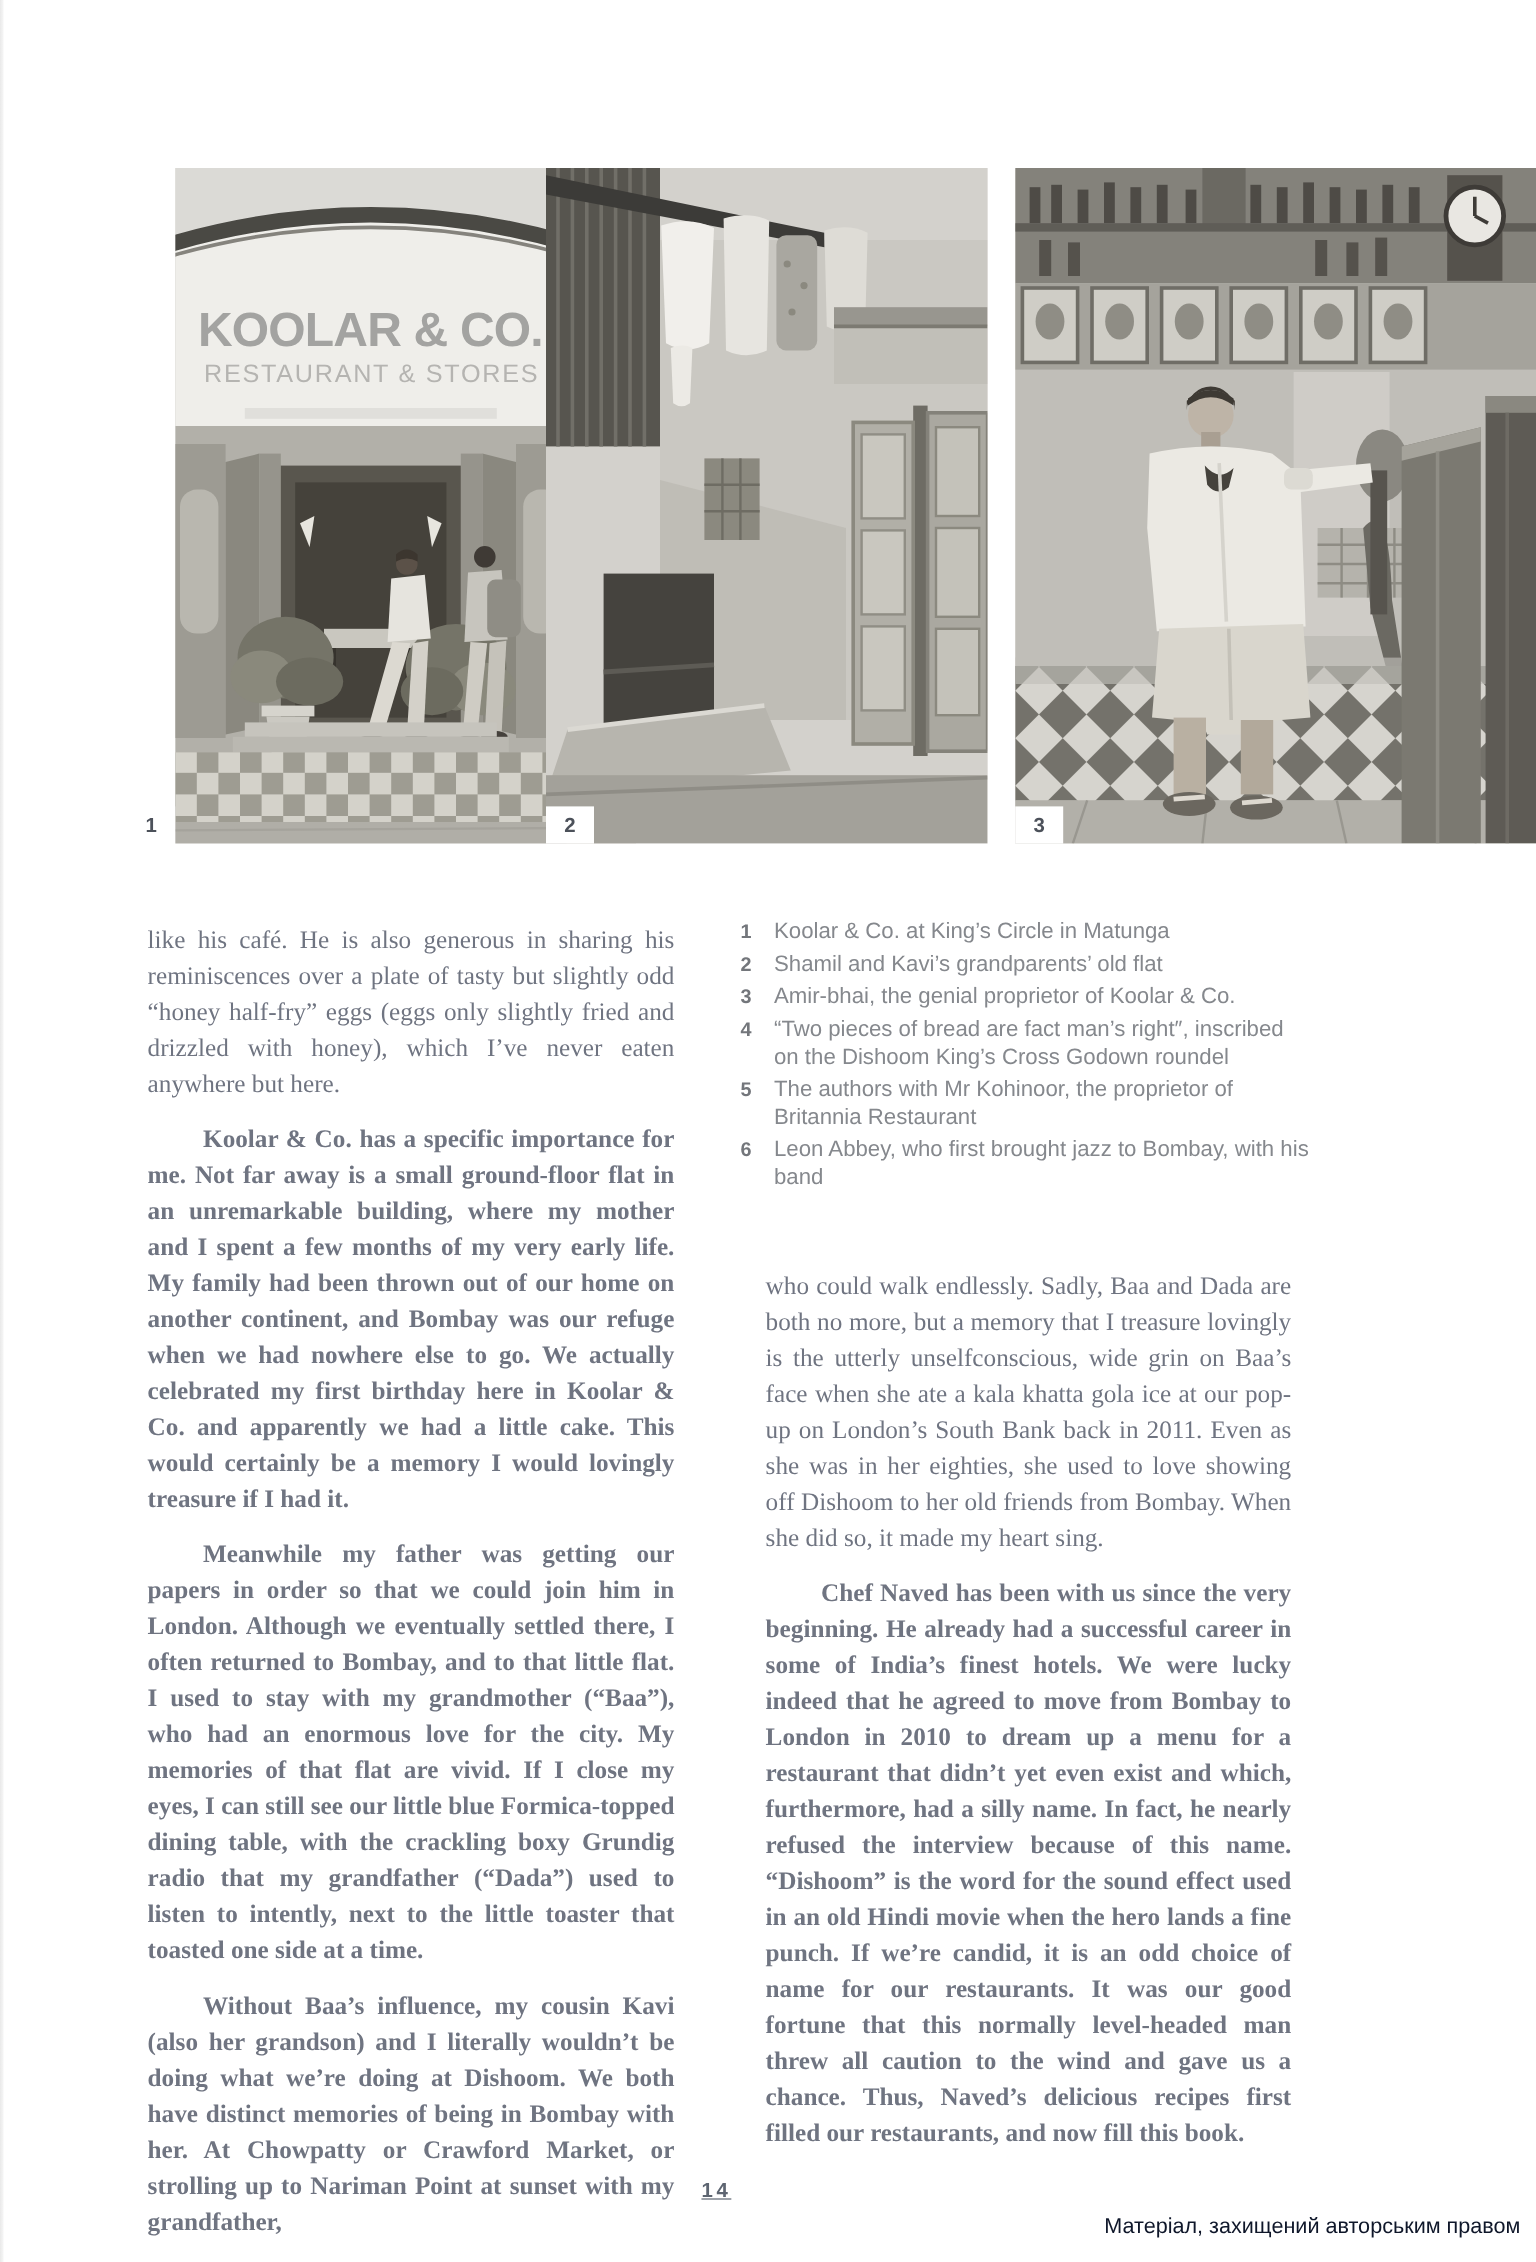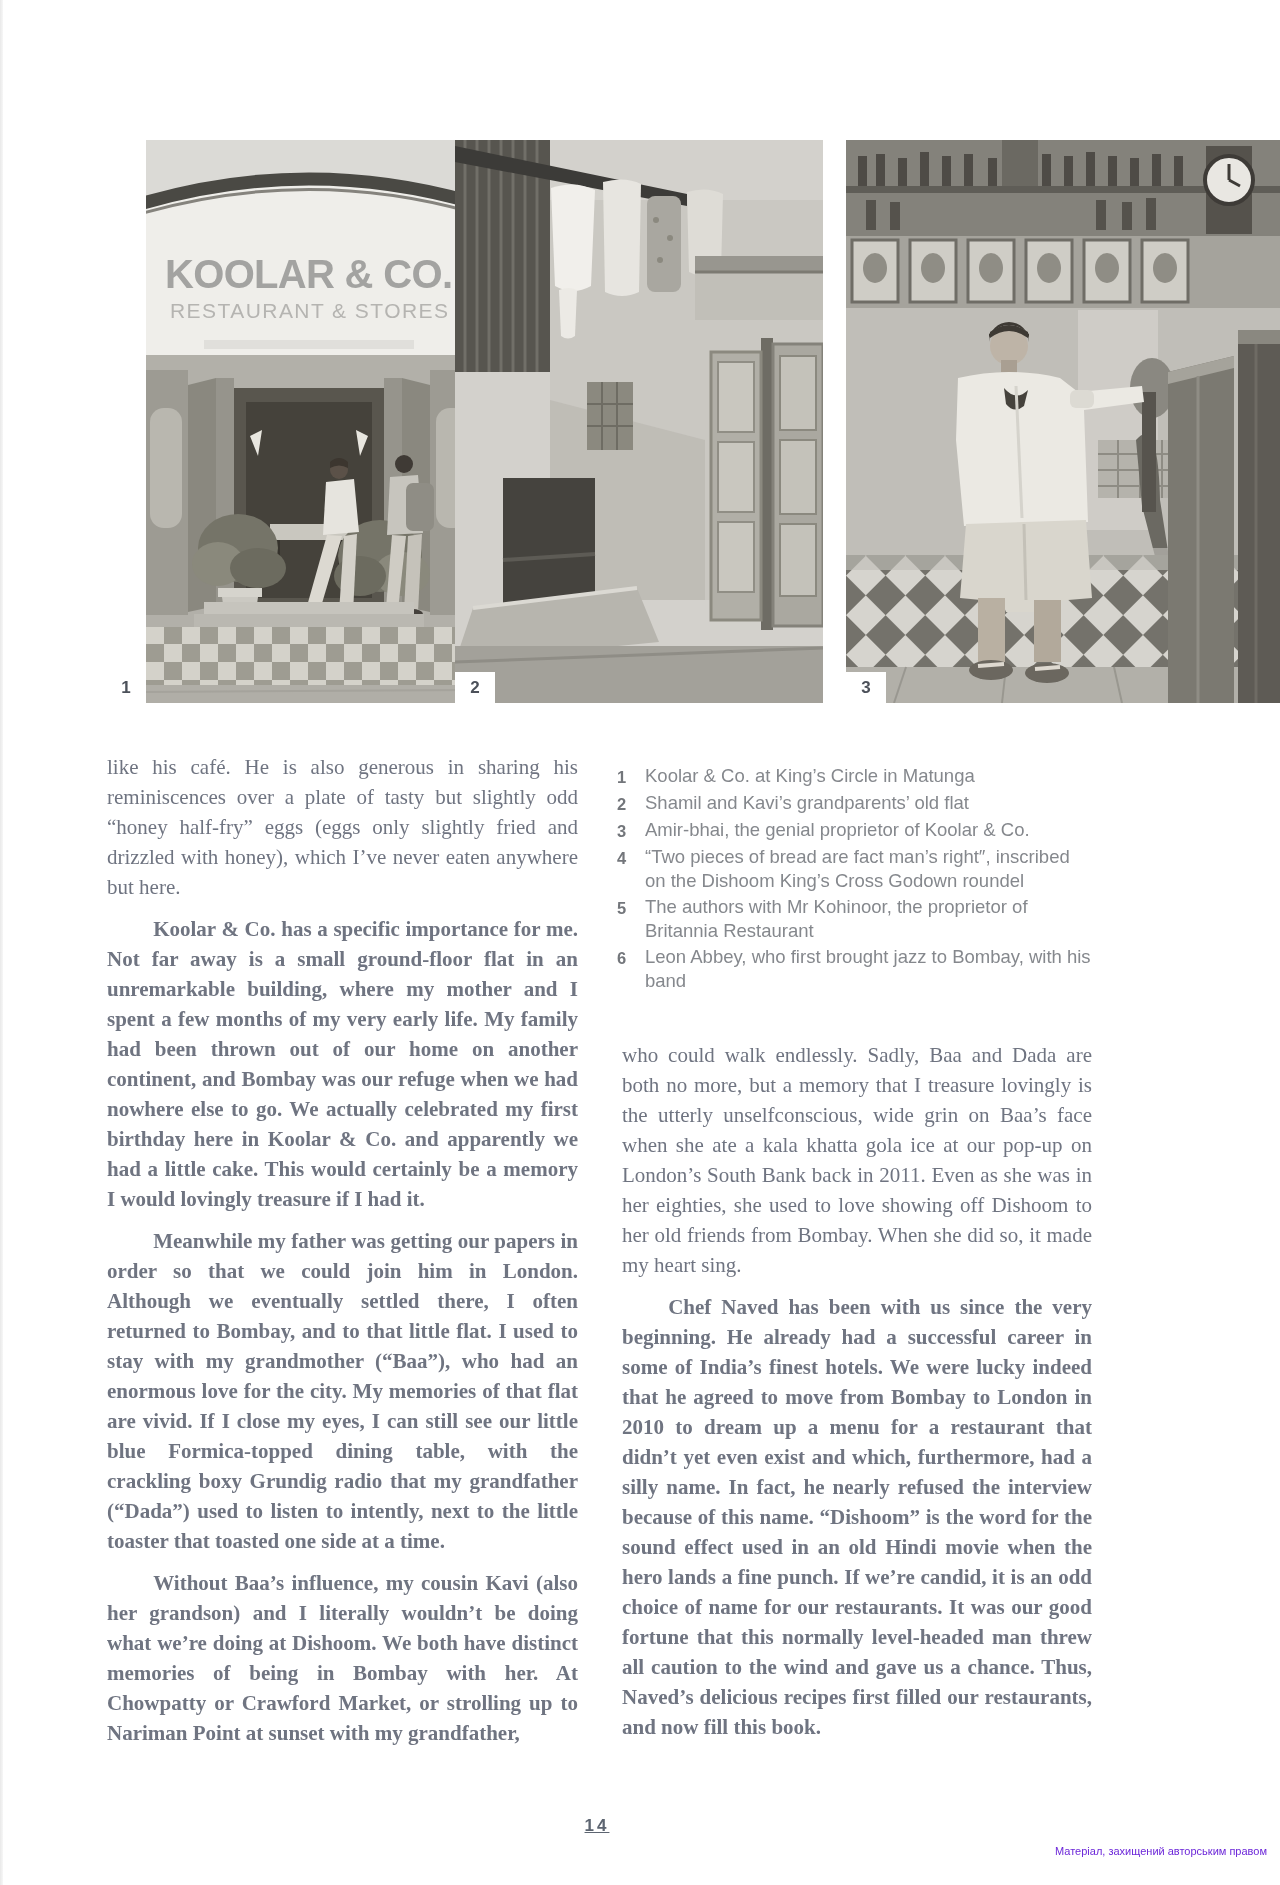--- a/index.html
+++ b/index.html
@@ -12,37 +12,37 @@
   #photo-1{left:106px;width:384px;margin-left:40px;}
   #photo-2{left:455px;width:368px;}
   #photo-3{left:846px;width:434px;}
   .photo-label{position:absolute;top:672px;width:40px;height:31px;background:#ffffff;
         display:flex;align-items:center;justify-content:center;
         font-family:"Liberation Sans",sans-serif;font-weight:bold;font-size:17px;color:#4c515a;}
   #label-1{left:106px;} #label-2{left:455px;} #label-3{left:846px;}
 
   .col{position:absolute;width:471px;color:#6f7481;font-size:21px;line-height:30px;
         text-align:justify;}
-  .col p{margin:0;}
+  .col p{margin:16px;}
   .col p + p{margin-top:12px;text-indent:2.2em;font-weight:bold;}
   #col-left{left:107px;top:752px;}
   #col-right-body{left:622px;top:1040px;width:470px;}
 
   .captions{position:absolute;left:617px;top:764px;width:474px;
         font-family:"Liberation Sans",sans-serif;font-size:18.5px;line-height:24px;color:#85888d;}
   .cap-row{display:flex;}
   .cap-row + .cap-row{margin-top:2px;}
   .cap-num{flex:0 0 28px;font-weight:bold;font-size:16.5px;color:#73767b;padding-top:1px;}
   .cap-text{flex:1;}
 
   .page-number{position:absolute;left:107px;top:1816px;width:980px;text-align:center;
         font-family:"Liberation Sans",sans-serif;font-weight:bold;font-size:17px;
         letter-spacing:3px;color:#5d6571;text-decoration:underline;}
   .copyright{position:absolute;right:13px;top:1845px;
-        font-family:"Liberation Sans",sans-serif;font-size:11px;color:#6d28d9;}
+        font-family:"Liberation Sans",sans-serif;font-size:18px;color:#0f172a;}
 </style>
 </head>
 <body>
 
 <div class="page">
   <div class="scan-edge"></div>
 
   <div class="photo" id="photo-1">
     <svg width="326" height="563" viewBox="0 0 326 563">
       <defs>

